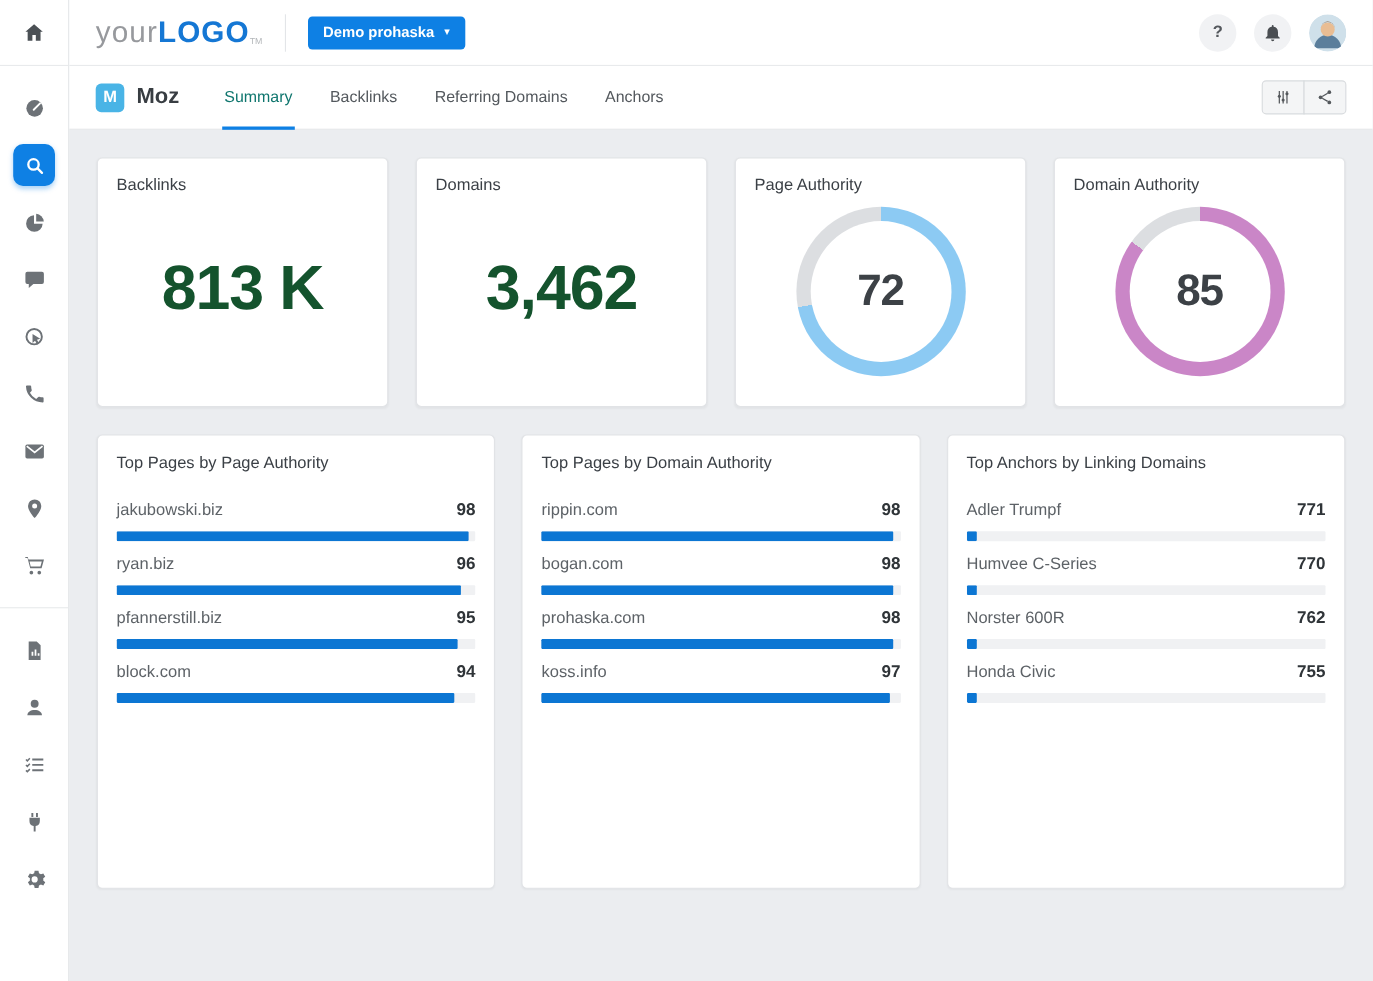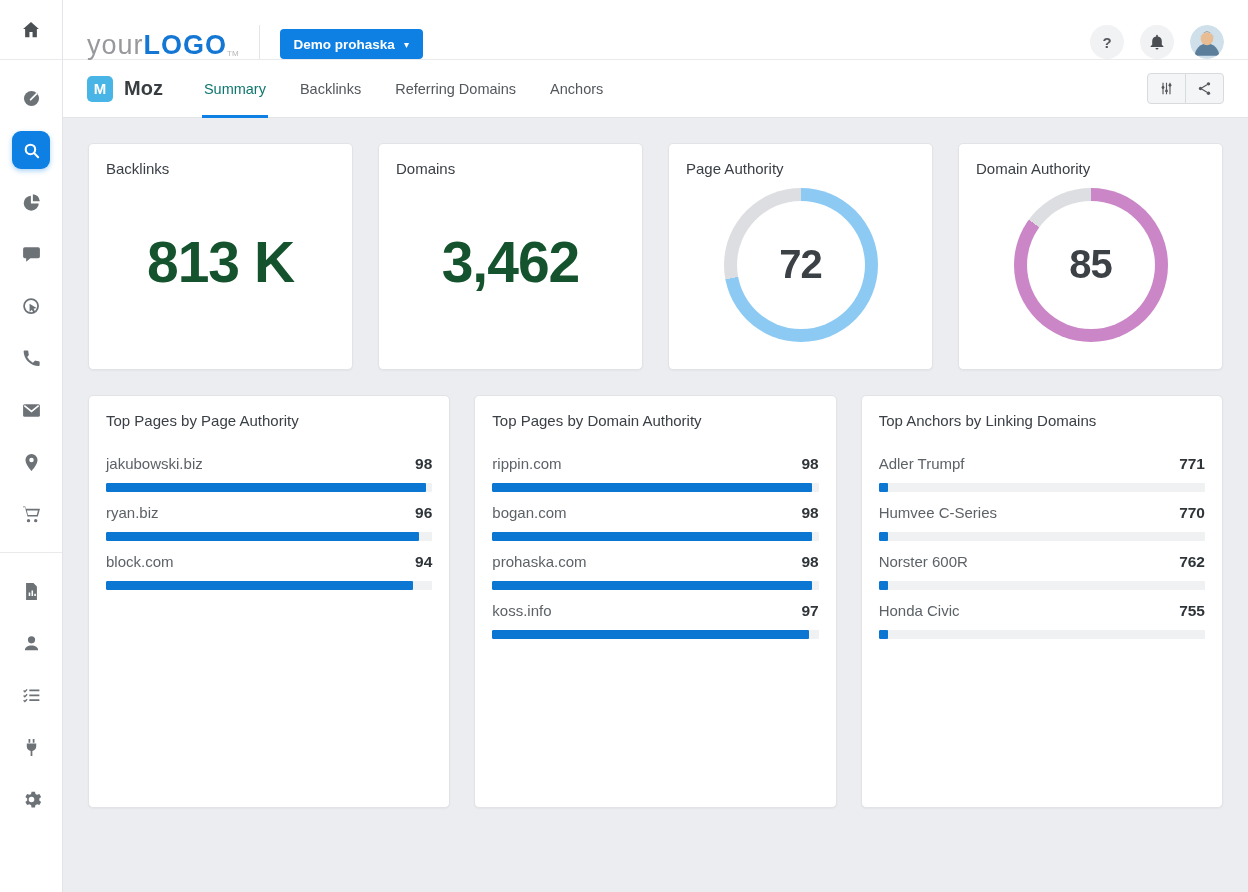--- a/index.html
+++ b/index.html
@@ -21,21 +21,21 @@
   .sidebar-nav { display:flex; flex-direction:column; }
   .sidebar-item { height:52px; display:flex; align-items:center; justify-content:center; cursor:pointer; }
   .sidebar-item .tile { width:38px; height:38px; border-radius:9px; display:flex; align-items:center; justify-content:center; color:#6d7277; }
   .sidebar-item.active .tile { background:var(--accent,#0e80e4); color:#fff; box-shadow:0 2px 5px rgba(14,128,228,.35); }
   .sidebar-item svg { width:21px; height:21px; fill:currentColor; }
 
   
   .main { flex:1; display:flex; flex-direction:column; min-width:0; }
 
   
-  .topbar { height:60px; background:#fff; border-bottom:1px solid #e8eaec; display:flex; align-items:flex-end; padding:0 24px; flex-shrink:0; }
+  .topbar { height:60px; background:#fff; border-bottom:1px solid #e8eaec; display:flex; align-items:center; padding:0 24px; flex-shrink:0; }
   .logo { font-size:27px; display:flex; align-items:flex-start; line-height:1; user-select:none; }
   .logo .logo-prefix { color:#97999d; font-weight:400; letter-spacing:1px; }
   .logo .logo-name { color:var(--logo-blue,#1577d4); font-weight:800; letter-spacing:1px; }
   .logo .logo-tm { font-size:8px; color:#b4b7ba; margin-top:18px; letter-spacing:0; }
   .v-div { width:1px; height:34px; background:#e3e5e8; margin:0 20px; }
   .campaign-btn { background:var(--accent,#0e80e4); color:#fff; border:none; font-family:inherit;
     font-size:13.5px; font-weight:600; padding:0 14px; height:30px; border-radius:4px;
     display:flex; align-items:center; gap:9px; cursor:pointer; }
   .campaign-btn .caret { font-size:10px; }
   .topbar-right { margin-left:auto; display:flex; align-items:center; gap:16px; }
@@ -377,20 +377,29 @@
     <div class="row-head">
       <span class="row-label">ryan.biz</span>
       <span class="row-value">96</span>
     </div>
     <div class="bar-track">
       <div class="bar-fill" style="width: 96%;"></div>
     </div>
   </div>
               <div class="list-item">
     <div class="row-head">
+      <span class="row-label">pfannerstill.biz</span>
+      <span class="row-value">95</span>
+    </div>
+    <div class="bar-track">
+      <div class="bar-fill" style="width: 95%;"></div>
+    </div>
+  </div>
+              <div class="list-item">
+    <div class="row-head">
       <span class="row-label">block.com</span>
       <span class="row-value">94</span>
     </div>
     <div class="bar-track">
       <div class="bar-fill" style="width: 94%;"></div>
     </div>
   </div>
             </div>
   </div>
           <div class="card list-card">

